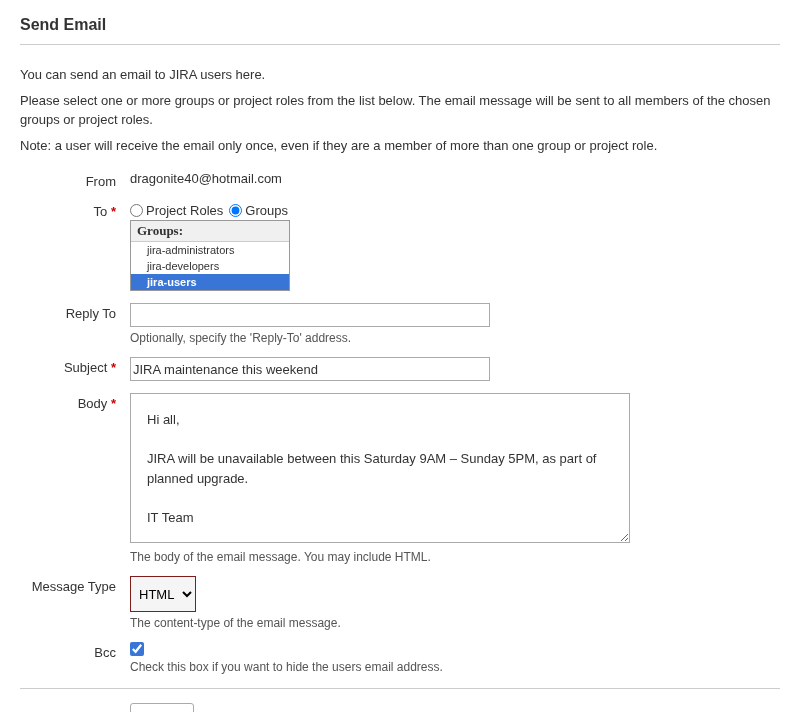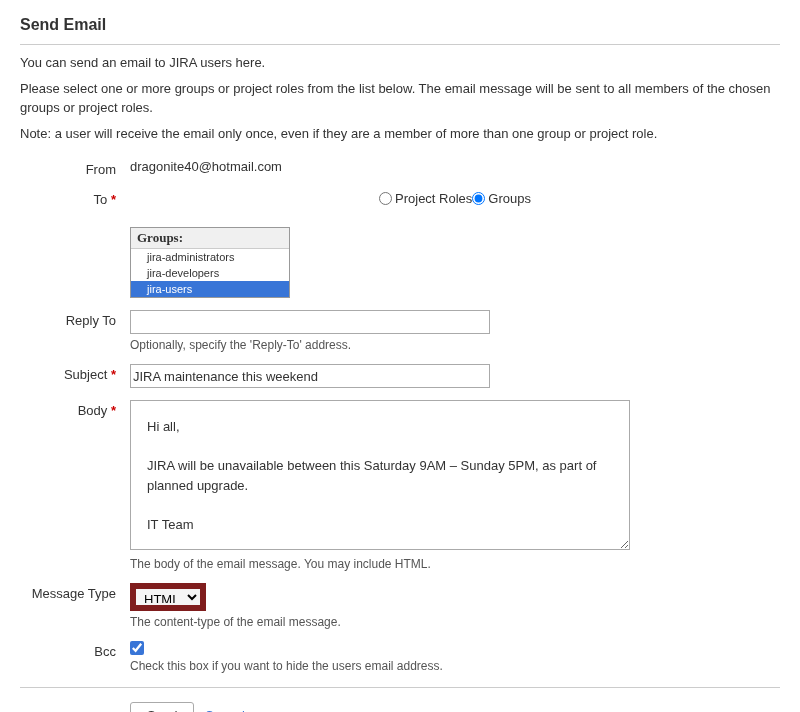--- a/index.html
+++ b/index.html
@@ -22,21 +22,21 @@
       margin: 0 auto;
       padding: 16px 10px;
     }
 
     .page-title {
       font-size: 16px;
       font-weight: bold;
       color: #333;
       padding-bottom: 10px;
       border-bottom: 1px solid #ccc;
-      margin-bottom: 8px;
+      margin-bottom: 20px;
     }
 
     .description-text {
       font-size: 13px;
       color: #333;
       margin-bottom: 6px;
       line-height: 1.5;
     }
 
     .note-text {
@@ -77,23 +77,23 @@
 
     .from-value {
       font-size: 13px;
       color: #333;
       padding-top: 3px;
     }
 
     .radio-group {
       display: flex;
       align-items: center;
+      gap: 6px;
       padding-top: 2px;
-      margin-bottom: 21px;
-      justify-content: center;
+      margin-bottom: 2px;
     }
 
     .radio-group label {
       display: flex;
       align-items: center;
       gap: 3px;
       font-size: 13px;
       cursor: pointer;
     }
 
@@ -114,20 +114,21 @@
 
     .listbox-item {
       padding: 2px 6px 2px 16px;
       font-size: 11px;
       cursor: pointer;
     }
 
     .listbox-item.selected {
       background: #3875d7;
       color: #fff;
+      font-weight: bold;
     }
 
     .text-input {
       width: 360px;
       height: 24px;
       border: 1px solid #aaa;
       padding: 2px 2px;
       font-size: 13px;
       color: #333;
     }
@@ -144,22 +145,22 @@
       border: 1px solid #aaa;
       padding: 16px;
       font-size: 13px;
       color: #333;
       resize: both;
       font-family: Arial, Helvetica, sans-serif;
       line-height: 1.5;
     }
 
     .select-dropdown {
-      height: 28px;
-      border: 6px solid #7f1d1d;
+      height: 36px;
+      border: 1px solid #7f1d1d;
       padding: 2px 4px;
       font-size: 13px;
       background: #f5f5f5;
       cursor: pointer;
     }
 
     .checkbox-row {
       display: flex;
       align-items: center;
       gap: 6px;

